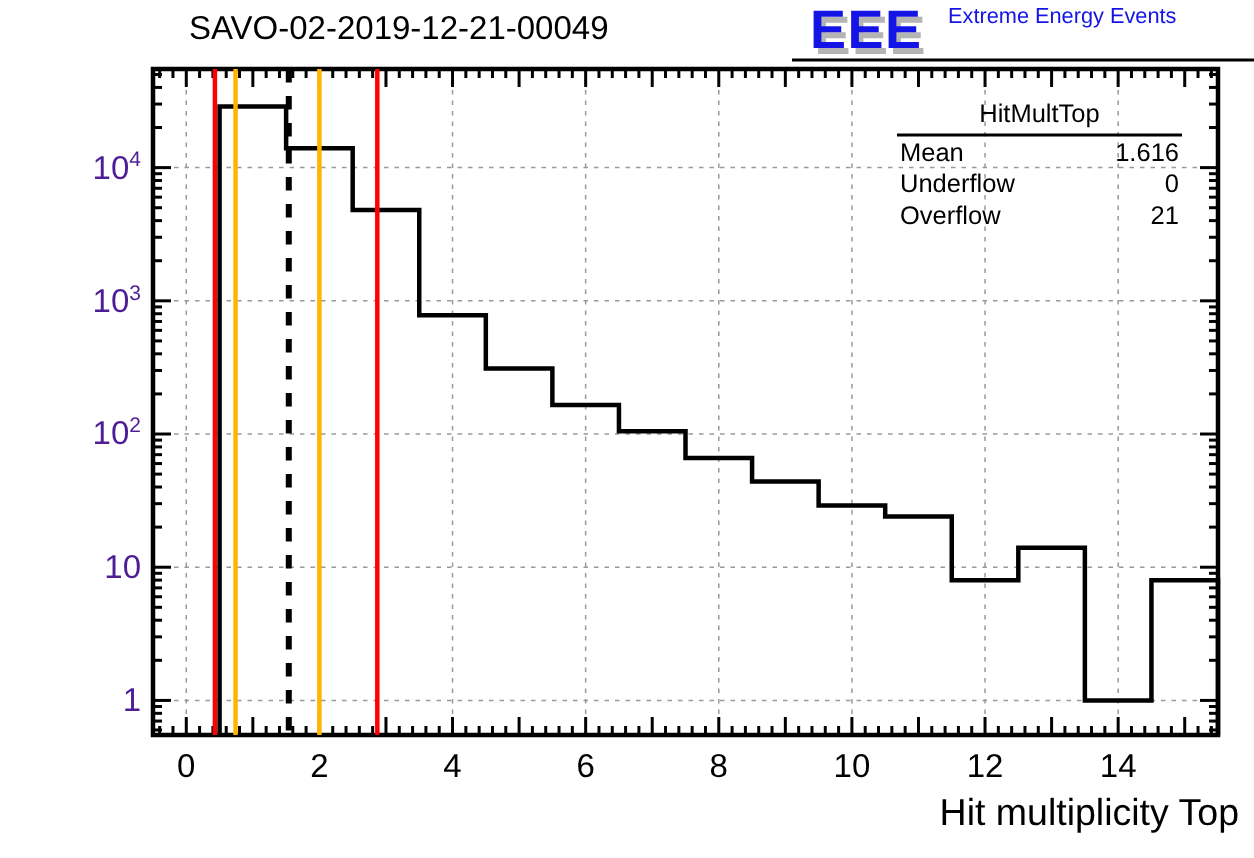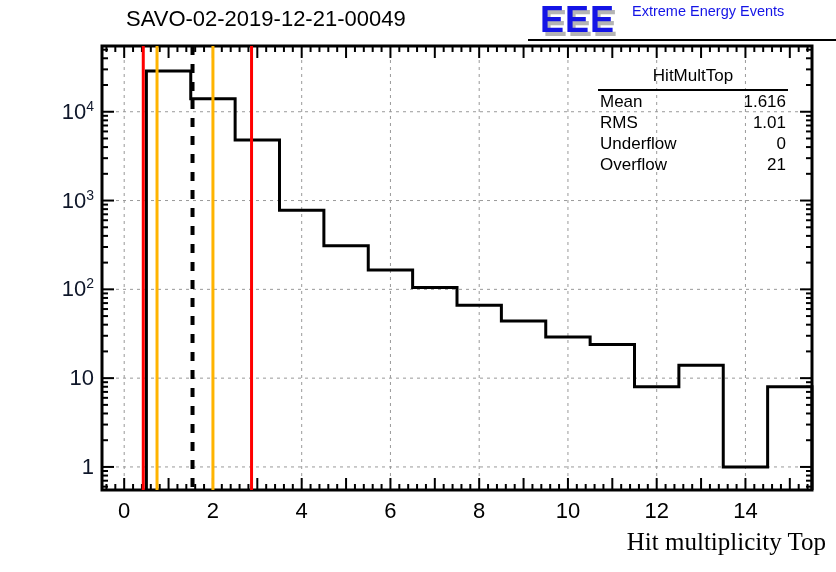--- a/index.html
+++ b/index.html
@@ -87,34 +87,33 @@
   .stat-row .k { text-align: left; }
   .stat-row .v { text-align: right; }
 
   
   #xaxis-title {
     right: 10px;
     top: 528px;
     font-size: 25px;
     color: #000;
     white-space: nowrap;
-    font-family: Liberation Serif, serif;
   }
 
   
   .xticklabel {
     font-size: 22px;
     color: #000;
     text-align: center;
     transform: translateX(-50%);
     top: 498px;
   }
   .yticklabel {
     font-size: 22px;
-    color: #0f172a;
+    color: #4c1d95;
     text-align: center;
     transform: translateY(-50%);
     white-space: nowrap;
   }
   .yticklabel sup {
     font-size: 14px;
     vertical-align: super;
     line-height: 0;
   }
 </style>
@@ -416,24 +415,20 @@
 </div>
 
 <div class="abs" id="stats-box">
   <div id="stats-title">HitMultTop</div>
   <div id="stats-rows">
       <div class="stat-row">
         <span class="k">Mean</span>
         <span class="v">1.616</span>
       </div>
       <div class="stat-row">
-        <span class="k">RMS</span>
-        <span class="v">1.01</span>
-      </div>
-      <div class="stat-row">
         <span class="k">Underflow</span>
         <span class="v">0</span>
       </div>
       <div class="stat-row">
         <span class="k">Overflow</span>
         <span class="v">21</span>
       </div>
     </div>
 </div>
 

